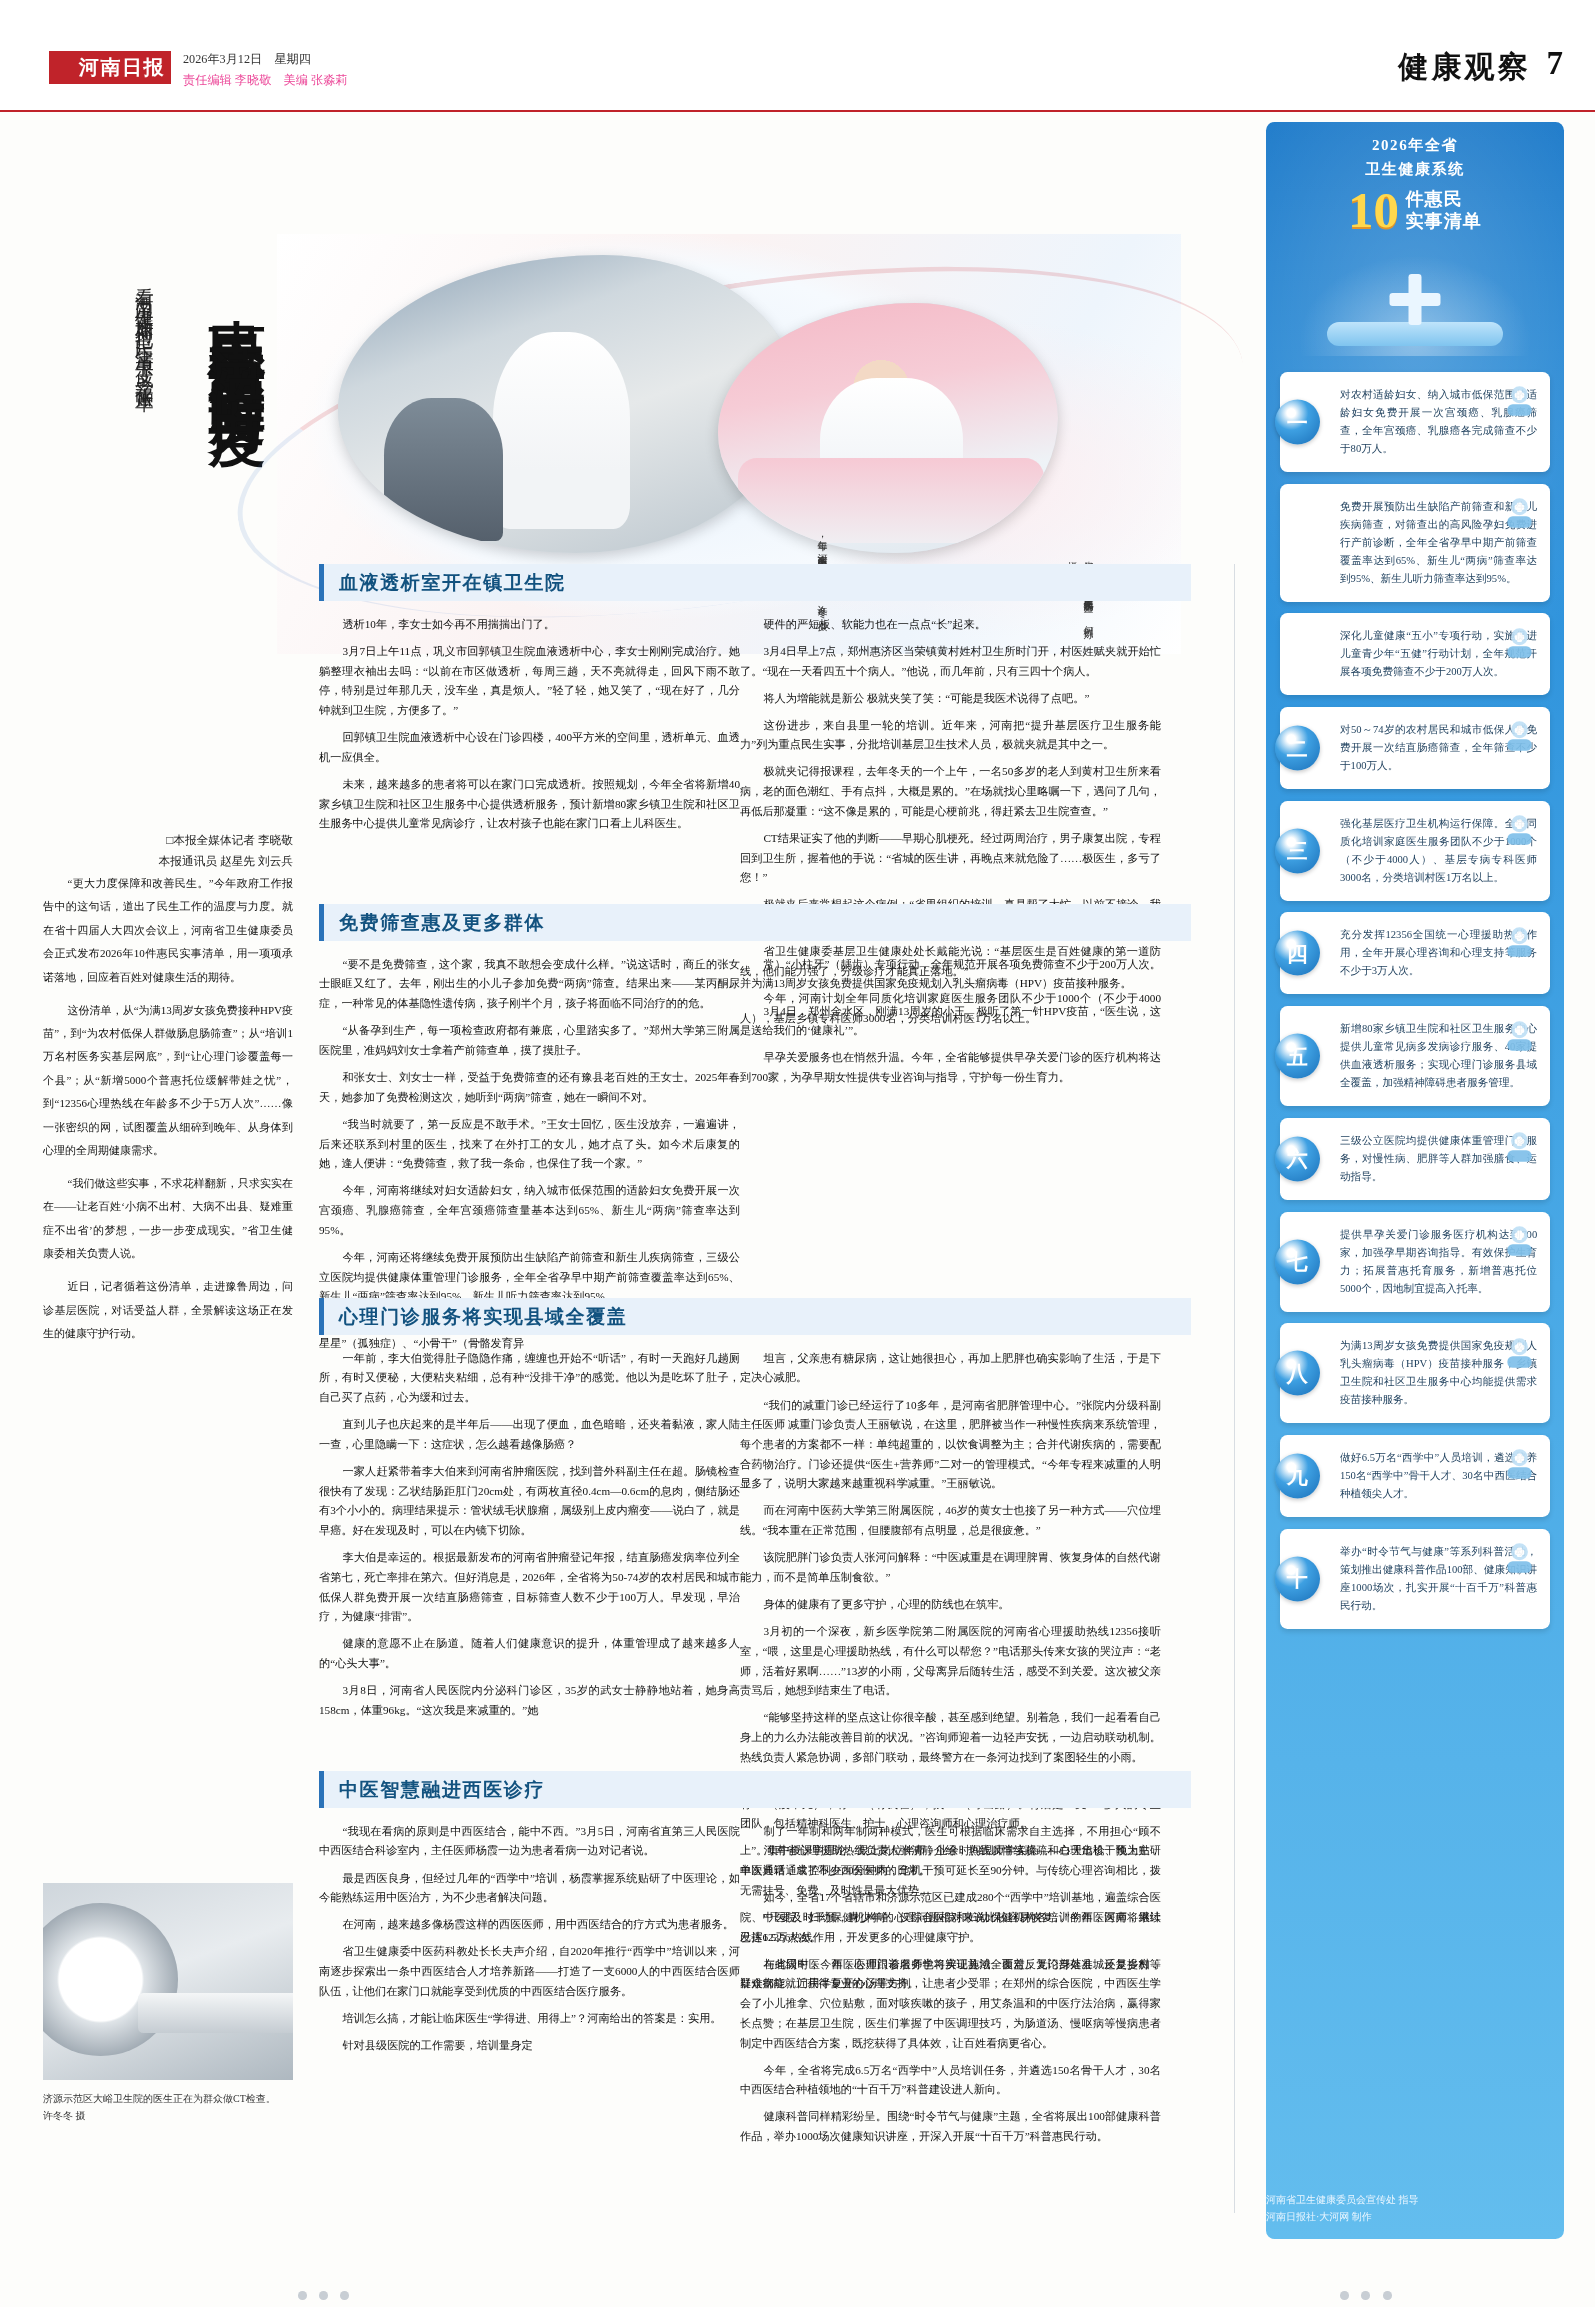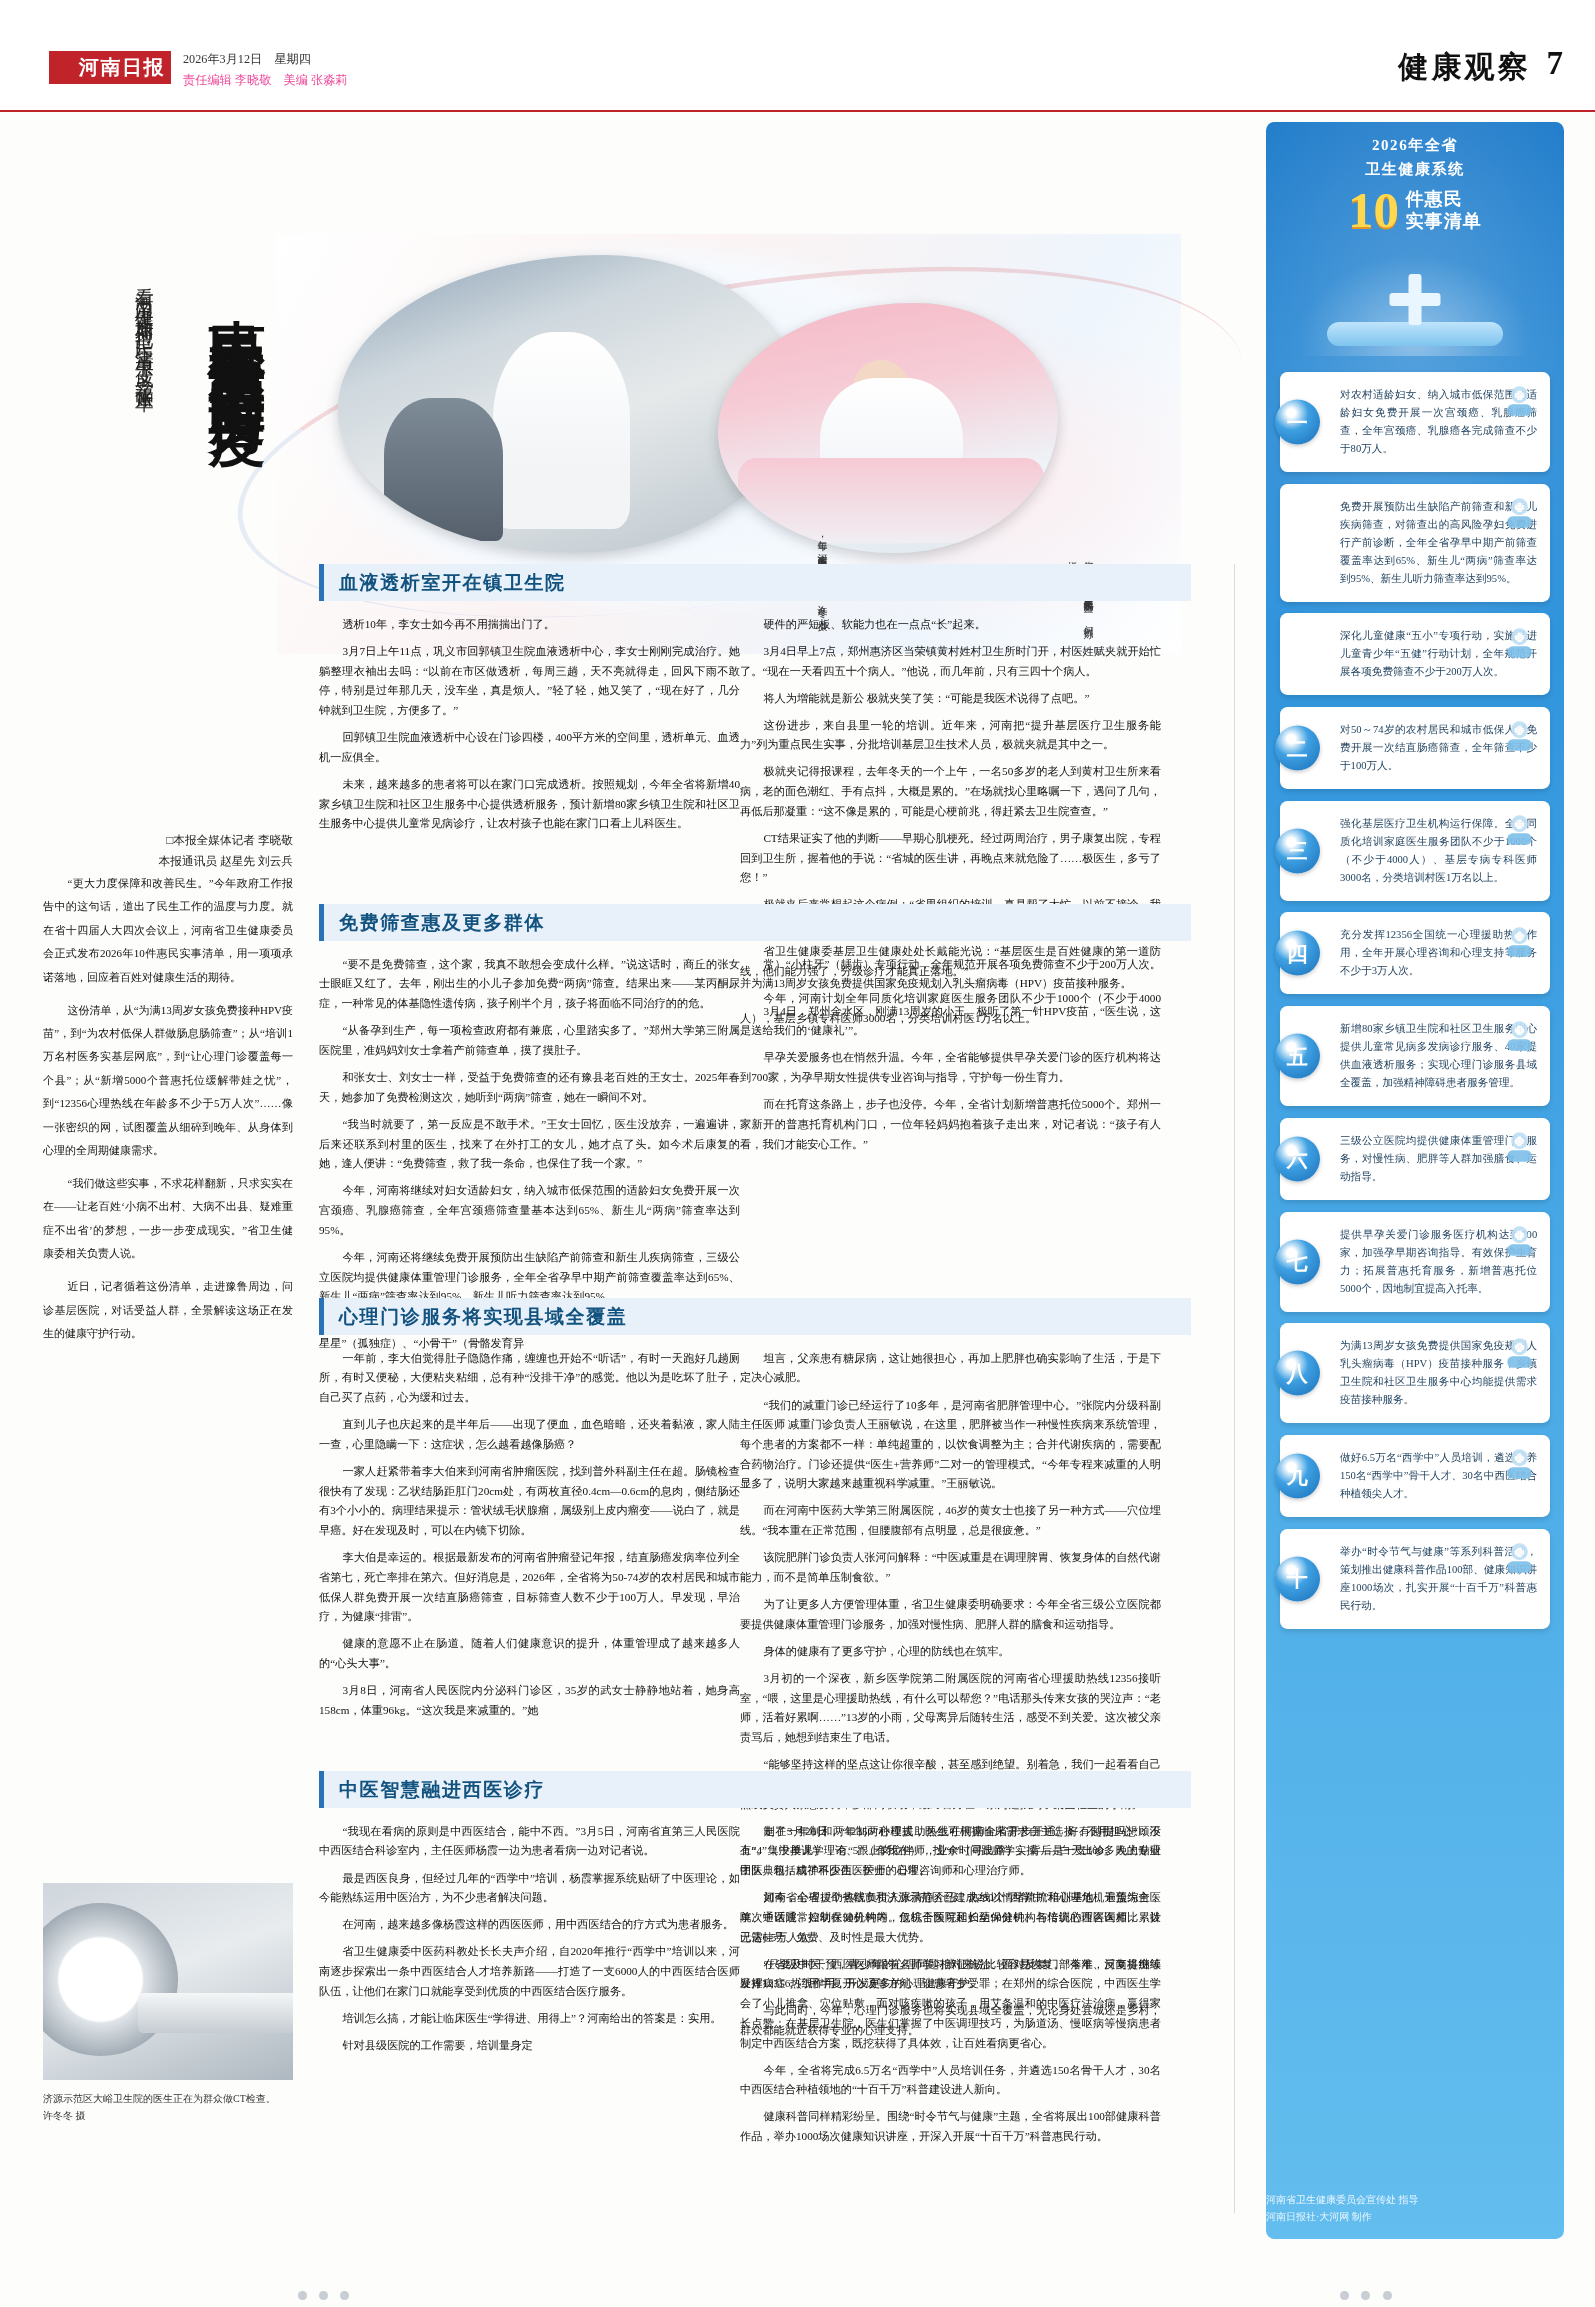--- a/index.html
+++ b/index.html
@@ -337,21 +337,20 @@
           <p>和张女士、刘女士一样，受益于免费筛查的还有豫县老百姓的王女士。2025年春天，她参加了免费检测这次，她听到“两病”筛查，她在一瞬间不对。</p>
           <p>“我当时就要了，第一反应是不敢手术。”王女士回忆，医生没放弃，一遍遍讲，后来还联系到村里的医生，找来了在外打工的女儿，她才点了头。如今术后康复的她，逢人便讲：“免费筛查，救了我一条命，也保住了我一个家。”</p>
           <p>今年，河南将继续对妇女适龄妇女，纳入城市低保范围的适龄妇女免费开展一次宫颈癌、乳腺癌筛查，全年宫颈癌筛查量基本达到65%、新生儿“两病”筛查率达到95%。</p>
           <p>今年，河南还将继续免费开展预防出生缺陷产前筛查和新生儿疾病筛查，三级公立医院均提供健康体重管理门诊服务，全年全省孕早中期产前筛查覆盖率达到65%、新生儿“两病”筛查率达到95%、新生儿听力筛查率达到95%。</p>
           <p>此外，我省还将深化儿童健康“五小”——“小牙”“小肝脏”“小眼睛”（近视）、“小星星”（孤独症）、“小骨干”（骨骼发育异</p>
         </div>
       <div id="s1r">
           <p>常）“小柱牙”（龋齿）专项行动，全年规范开展各项免费筛查不少于200万人次。并为满13周岁女孩免费提供国家免疫规划入乳头瘤病毒（HPV）疫苗接种服务。</p>
           <p>3月4日，郑州金水区，刚满13周岁的小王、极听了第一针HPV疫苗，“医生说，这是送给我们的‘健康礼’”。</p>
           <p>早孕关爱服务也在悄然升温。今年，全省能够提供早孕关爱门诊的医疗机构将达到700家，为孕早期女性提供专业咨询与指导，守护每一份生育力。</p>
-          <p>而在托育这条路上，步子也没停。今年，全省计划新增普惠托位5000个。郑州一家新开的普惠托育机构门口，一位年轻妈妈抱着孩子走出来，对记者说：“孩子有人看，我们才能安心工作。”</p>
         </div>
     </div>
   </div>
 
   <div class="col artC">
     <div class="sec-wrap">
       <div class="sec-head">心理门诊服务将实现县域全覆盖</div>
     </div>
     <div class="two">
       <div id="s2l">
@@ -360,21 +359,20 @@
           <p>一家人赶紧带着李大伯来到河南省肿瘤医院，找到普外科副主任在超。肠镜检查很快有了发现：乙状结肠距肛门20cm处，有两枚直径0.4cm—0.6cm的息肉，侧结肠还有3个小小的。病理结果提示：管状绒毛状腺瘤，属级别上皮内瘤变——说白了，就是早癌。好在发现及时，可以在内镜下切除。</p>
           <p>李大伯是幸运的。根据最新发布的河南省肿瘤登记年报，结直肠癌发病率位列全省第七，死亡率排在第六。但好消息是，2026年，全省将为50-74岁的农村居民和城市低保人群免费开展一次结直肠癌筛查，目标筛查人数不少于100万人。早发现，早治疗，为健康“排雷”。</p>
           <p>健康的意愿不止在肠道。随着人们健康意识的提升，体重管理成了越来越多人的“心头大事”。</p>
           <p>3月8日，河南省人民医院内分泌科门诊区，35岁的武女士静静地站着，她身高158cm，体重96kg。“这次我是来减重的。”她</p>
         </div>
       <div id="s2r">
           <p>坦言，父亲患有糖尿病，这让她很担心，再加上肥胖也确实影响了生活，于是下定决心减肥。</p>
           <p>“我们的减重门诊已经运行了10多年，是河南省肥胖管理中心。”张院内分级科副主任医师 减重门诊负责人王丽敏说，在这里，肥胖被当作一种慢性疾病来系统管理，每个患者的方案都不一样：单纯超重的，以饮食调整为主；合并代谢疾病的，需要配合药物治疗。门诊还提供“医生+营养师”二对一的管理模式。“今年专程来减重的人明显多了，说明大家越来越重视科学减重。”王丽敏说。</p>
           <p>而在河南中医药大学第三附属医院，46岁的黄女士也接了另一种方式——穴位埋线。“我本重在正常范围，但腰腹部有点明显，总是很疲惫。”</p>
           <p>该院肥胖门诊负责人张河问解释：“中医减重是在调理脾胃、恢复身体的自然代谢能力，而不是简单压制食欲。”</p>
-          <p>为了让更多人方便管理体重，省卫生健康委明确要求：今年全省三级公立医院都要提供健康体重管理门诊服务，加强对慢性病、肥胖人群的膳食和运动指导。</p>
           <p>身体的健康有了更多守护，心理的防线也在筑牢。</p>
           <p>3月初的一个深夜，新乡医学院第二附属医院的河南省心理援助热线12356接听室，“喂，这里是心理援助热线，有什么可以帮您？”电话那头传来女孩的哭泣声：“老师，活着好累啊……”13岁的小雨，父母离异后随转生活，感受不到关爱。这次被父亲责骂后，她想到结束生了电话。</p>
           <p>“能够坚持这样的坚点这让你很辛酸，甚至感到绝望。别着急，我们一起看看自己身上的力么办法能改善目前的状况。”咨询师迎着一边轻声安抚，一边启动联动机制。热线负责人紧急协调，多部门联动，最终警方在一条河边找到了案图轻生的小雨。</p>
           <p>走在3月20日，“12356”心理援助热线在河南全省开步开通。好有越提吗想：没有“4”（没单儿），有“5”（有我在），找“6”（寻出路）。背后是一支100多人的专业团队，包括精神科医生、护士、心理咨询师和心理治疗师。</p>
           <p>河南省心理援助热线负责人张清静介绍，热线以情绪疏疏和心理危机干预为主，单次通话通常控制在30分钟内，危机干预可延长至90分钟。与传统心理咨询相比，拨无需挂号、免费、及时性是最大优势。</p>
           <p>“只要及时干预，青少年的心理问题相对来说比较容易恢复。”今年，河南将继续发挥12356热线作用，开发更多的心理健康守护。</p>
           <p>与此同时，今年，心理门诊服务也将实现县域全覆盖，无论身处县城还是乡村，群众都能就近获得专业的心理支持。</p>
         </div>
     </div>
   </div>

